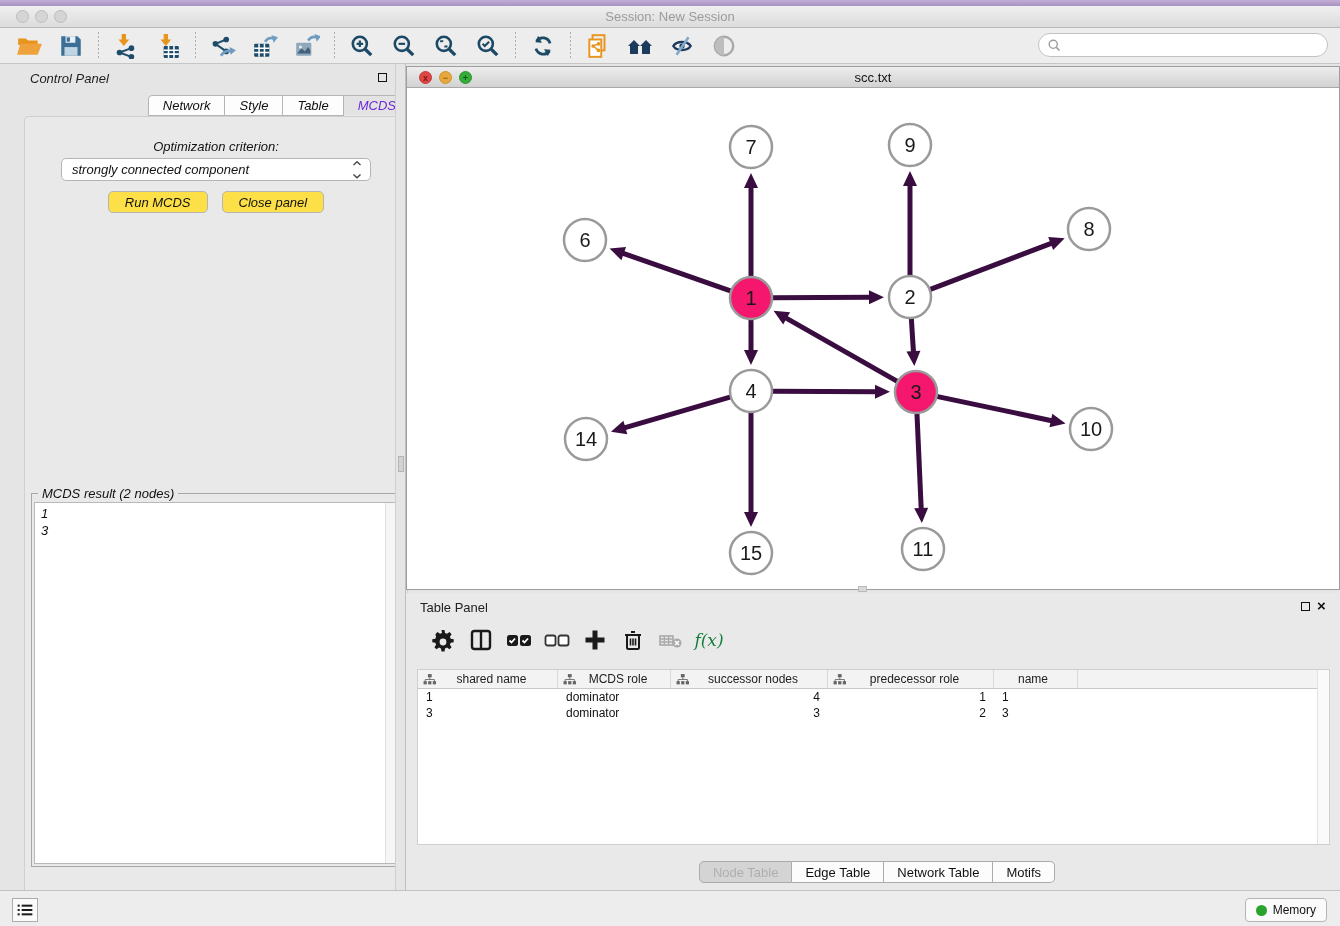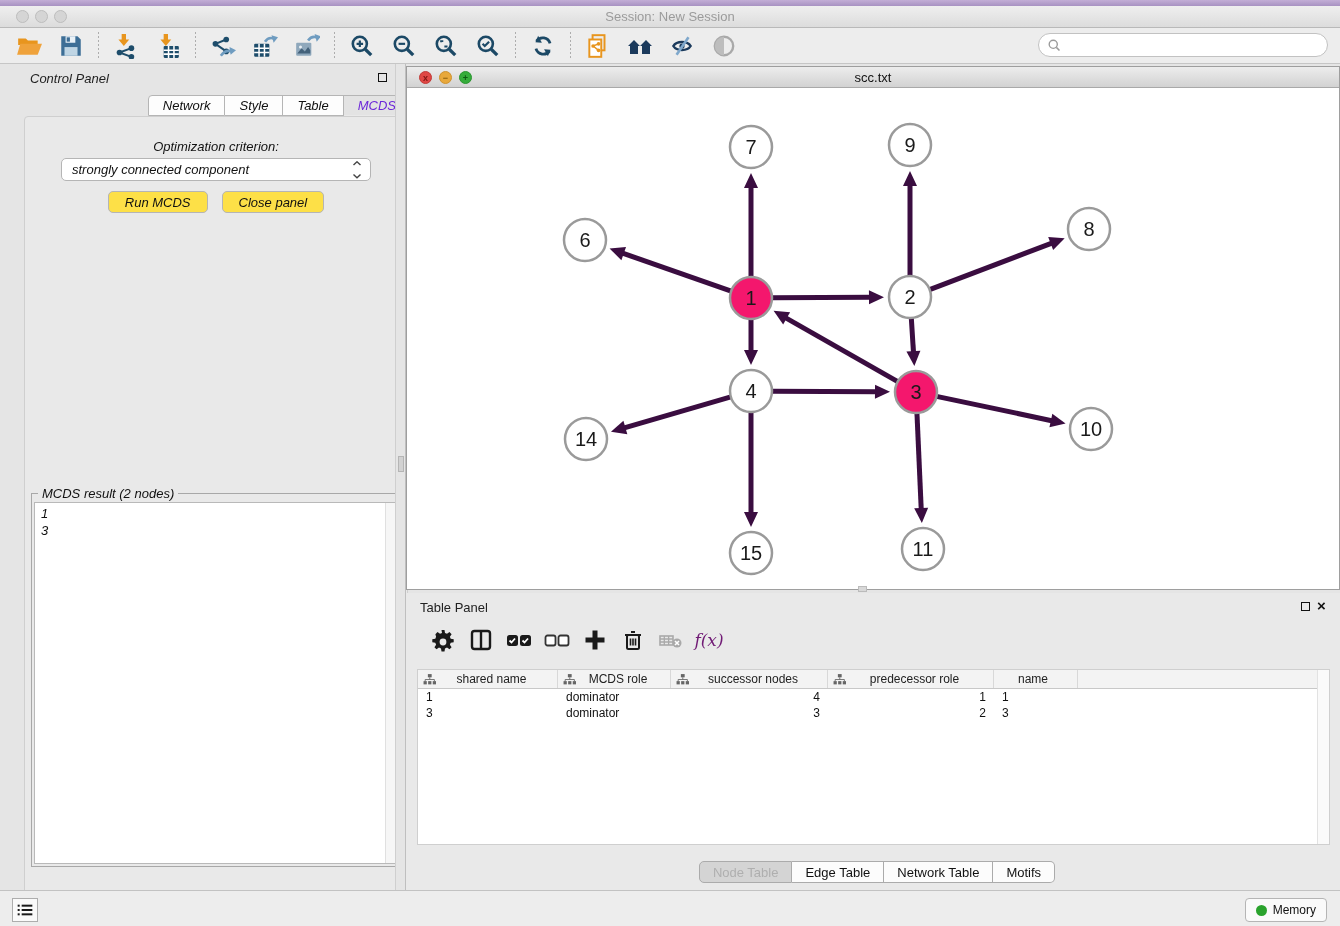--- a/index.html
+++ b/index.html
@@ -79,21 +79,21 @@
   .net-titlebar .title { position:absolute; width:100%; text-align:center; top:3px;
     color:#111; font-size:13px; }
   .net-canvas { position:relative; width:932px; height:501px; background:#fff; }
   
   .table-panel { position:absolute; left:406px; top:593px; width:934px; height:297px;
     background:#E9E9E9; }
   .tp-toolbar { position:absolute; left:10px; top:28px; width:914px; height:38px;
     display:flex; align-items:center; padding-left:8px; }
   .tp-icon { display:inline-flex; width:30px; height:30px; align-items:center;
     justify-content:center; margin:0 4px; }
-  .fx { font-family:"DejaVu Serif", serif; font-style:italic; font-size:17px; color:#701a75; }
+  .fx { font-family:"DejaVu Serif", serif; font-style:italic; font-size:17px; color:#15803d; }
   .tp-table { position:absolute; left:11px; top:76px; width:913px; height:176px;
     background:#fff; border:1px solid #CFCFCF; }
   .thead { display:flex; height:19px; background:#F3F3F3; border-bottom:1px solid #C8C8C8; }
   .th { display:flex; align-items:center; border-right:1px solid #D8D8D8;
     font-size:12px; color:#222; padding-left:5px; }
   .th .lbl { flex:1; text-align:center; padding-right:10px; }
   .trow { display:flex; height:16px; font-size:12px; align-items:center; }
   .td { padding:0 8px; overflow:hidden; white-space:nowrap; }
   .num-r { text-align:right; }
   .tscroll { position:absolute; right:0; top:0; width:12px; height:100%;

